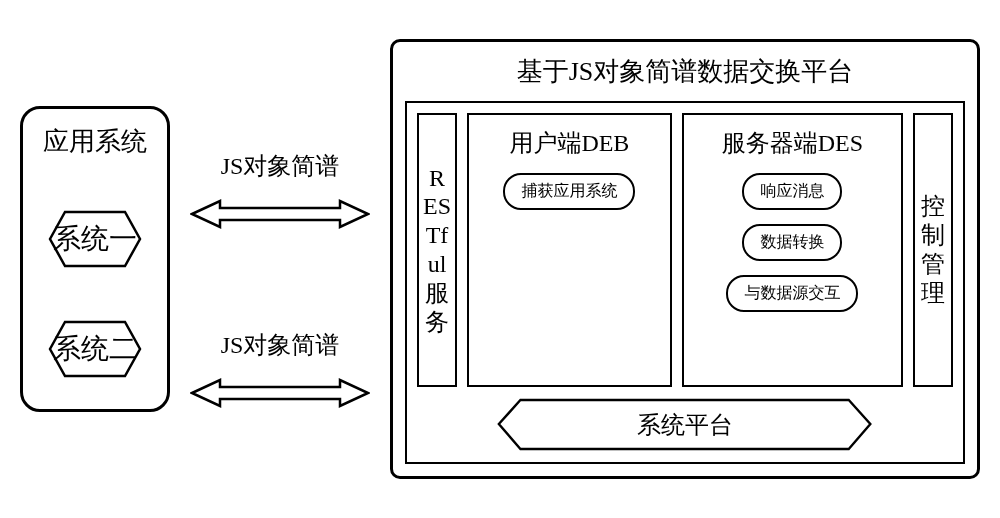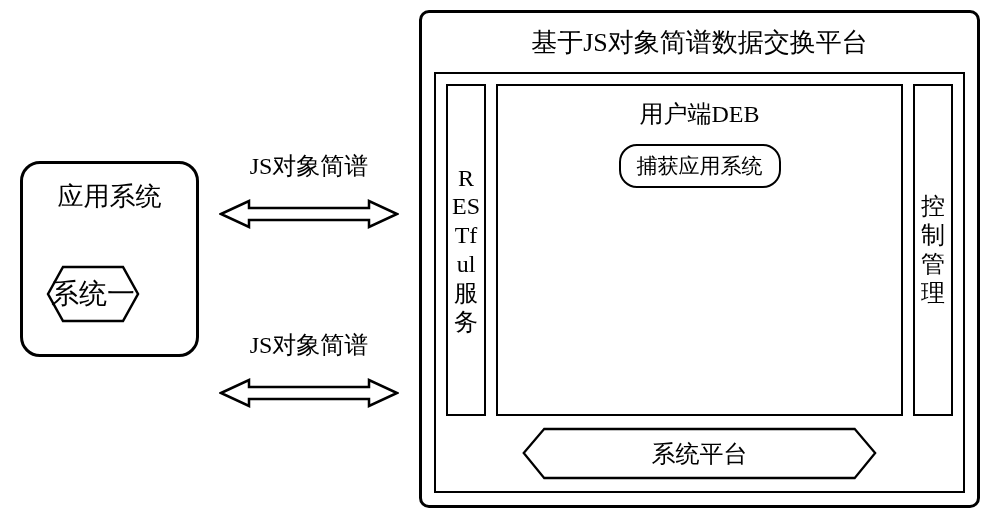--- a/index.html
+++ b/index.html
@@ -18,23 +18,24 @@
       display: flex;
       align-items: center;
       padding: 30px 20px;
       height: 100%;
       gap: 20px;
     }
     .left-panel {
       border: 3px solid #000;
       border-radius: 20px;
       padding: 15px 10px 30px 10px;
-      width: 179px;
-      display: flex;
-      flex-direction: column;
+      width: 150px;
+      display: flex;
+      flex-direction: column;
+      align-items: center;
       gap: 50px;
     }
     .panel-title {
       font-size: 26px;
       text-align: center;
     }
     .hexagon {
       position: relative;
       width: 120px;
       height: 60px;
@@ -72,21 +73,21 @@
     }
     .double-arrow {
       width: 180px;
       height: 30px;
     }
     .right-panel {
       border: 3px solid #000;
       border-radius: 10px;
       padding: 12px;
       flex: 1;
-      height: 498px;
+      height: 440px;
       display: flex;
       flex-direction: column;
       gap: 12px;
     }
     .right-title {
       font-size: 26px;
       text-align: center;
     }
     .right-inner {
       border: 2px solid #000;
@@ -131,21 +132,21 @@
       flex: 1.1;
     }
     .box-title {
       font-size: 24px;
       text-align: center;
     }
     .rounded-item {
       border: 2px solid #000;
       border-radius: 18px;
       padding: 6px 16px;
-      font-size: 21px;
+      font-size: 16px;
       white-space: nowrap;
     }
     .platform-box {
       position: relative;
       height: 55px;
       display: flex;
       align-items: center;
       justify-content: center;
       margin: 0 auto;
       width: 70%;
@@ -169,20 +170,26 @@
 <div class="container">
 
   <div class="left-panel">
     <div class="panel-title">应用系统</div>
     <div class="hexagon">
       <svg viewBox="0 0 120 60">
         <polygon points="15,30 30,3 90,3 105,30 90,57 30,57" fill="none" stroke="#000" stroke-width="2.5"></polygon>
       </svg>
       <span>系统一</span>
     </div>
+    <div class="hexagon">
+      <svg viewBox="0 0 120 60">
+        <polygon points="15,30 30,3 90,3 105,30 90,57 30,57" fill="none" stroke="#000" stroke-width="2.5"></polygon>
+      </svg>
+      <span>系统二</span>
+    </div>
   </div>
 
   <div class="arrows-col">
     <div class="arrow-group">
       <div class="arrow-label">JS对象简谱</div>
       <svg class="double-arrow" viewBox="0 0 180 30">
         <polygon points="2,15 30,2 30,9 150,9 150,2 178,15 150,28 150,21 30,21 30,28" fill="none" stroke="#000" stroke-width="2.5"></polygon>
       </svg>
     </div>
     <div class="arrow-group">
@@ -196,20 +203,26 @@
   <div class="right-panel">
     <div class="right-title">基于JS对象简谱数据交换平台</div>
     <div class="right-inner">
       <div class="top-row">
         <div class="vertical-box">
           <div class="vertical-text">RESTful服务</div>
         </div>
         <div class="deb-box">
           <div class="box-title">用户端DEB</div>
           <div class="rounded-item">捕获应用系统</div>
+        </div>
+        <div class="des-box">
+          <div class="box-title">服务器端DES</div>
+          <div class="rounded-item">响应消息</div>
+          <div class="rounded-item">数据转换</div>
+          <div class="rounded-item">与数据源交互</div>
         </div>
         <div class="vertical-box">
           <div class="vertical-text">控制管理</div>
         </div>
       </div>
       <div class="platform-box">
         <svg viewBox="0 0 400 55" preserveAspectRatio="none">
           <polygon points="25,3 375,3 398,27 375,52 25,52 2,27" fill="none" stroke="#000" stroke-width="2.5"></polygon>
         </svg>
         <span>系统平台</span>

